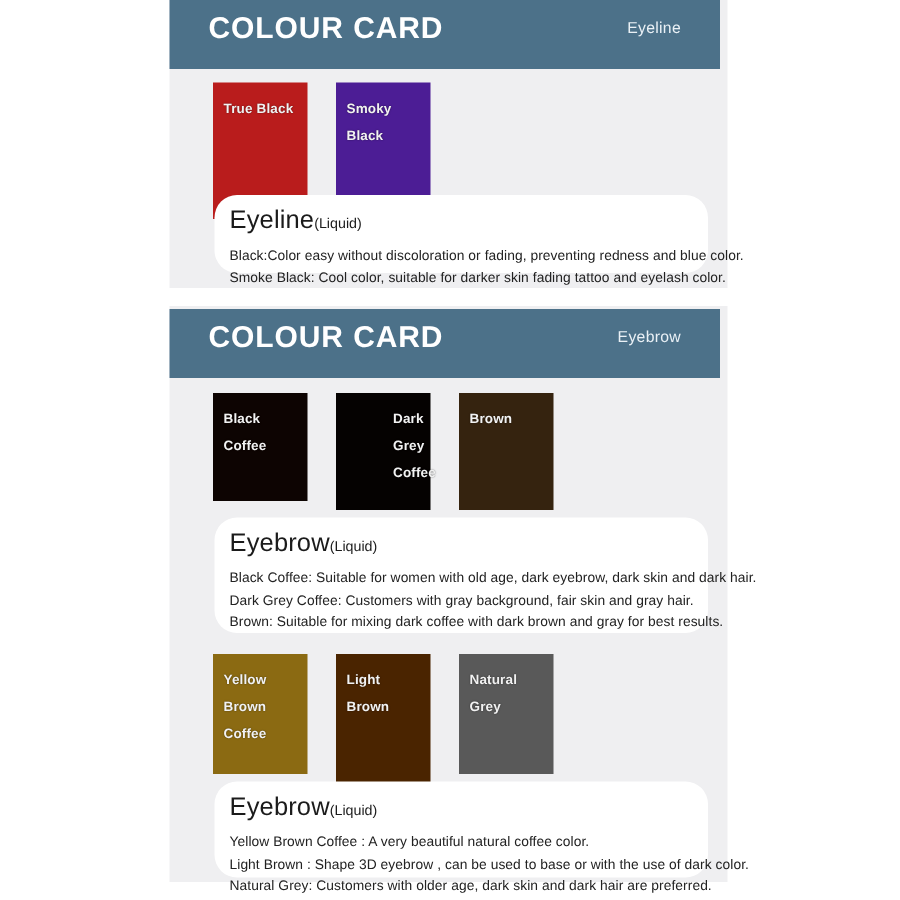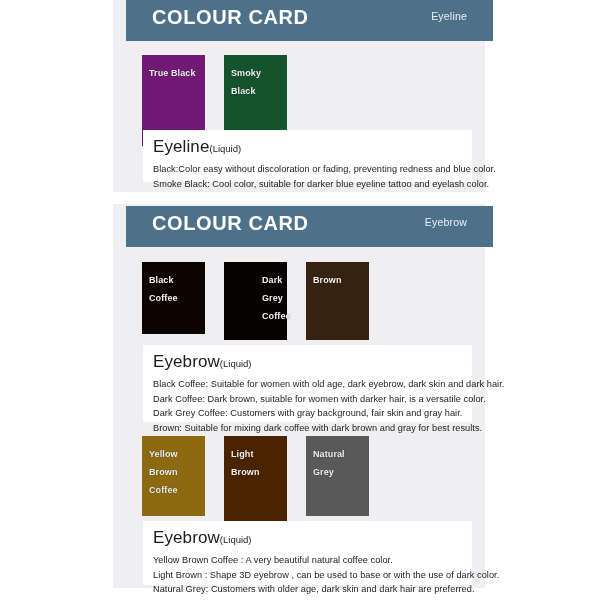--- a/index.html
+++ b/index.html
@@ -27,24 +27,24 @@
     position: absolute;
     left: 113px;
     width: 372px;
     background: #efeff1;
   }
   #card-eyeline { top: 0px;   height: 192px; }
   #card-eyebrow { top: 204px; height: 384px; }
 
   .card-header {
     position: absolute;
-    left: 13px;
+    left: 0;
     top: 0;
     width: 367px;
-    height: 41px;
+    height: 46px;
     background: #4c7189;
     box-sizing: border-box;
     display: flex;
     align-items: center;
     justify-content: space-between;
     padding: 0 16px 8px 26px;
   }
   #card-eyeline .card-header { top: 0px; }
   #card-eyebrow .card-header { top: 2px; }
 
@@ -92,20 +92,21 @@
   }
 
   
   .desc {
     position: absolute;
     left: 30px;
     width: 329px;
     background: #ffffff;
     box-sizing: border-box;
     padding: 7px 8px 8px 10px;
+    border-radius: 15px;
   }
   .desc-title {
     font-size: 17px;
     color: #1b1b1b;
     line-height: 20px;
     margin-bottom: 3px;
     letter-spacing: 0.1px;
   }
   .desc-title .suffix {
     font-size: 9.5px;
@@ -127,34 +128,34 @@
   <div class="card" id="card-eyeline">
 
     <div class="card-header">
       <span class="card-title">COLOUR CARD</span>
       <span class="card-category">Eyeline</span>
     </div>
 
     <div class="card-body">
 
       <div class="swatch-row" style="top:55px;">
-        <div class="swatch" style="height:91px;background:#701a75;">
+        <div class="swatch" style="height:91px;background:#b91c1c;">
           <span class="swatch-label">True Black</span>
         </div>
-        <div class="swatch" style="height:89px;background:#14532d;">
+        <div class="swatch" style="height:89px;background:#4c1d95;">
           <span class="swatch-label">Smoky Black</span>
         </div>
       </div>
 
       <div class="desc" style="top:130px;height:52px;">
         <div class="desc-title">
           <span>Eyeline</span><span class="suffix">(Liquid)</span>
         </div>
         <div class="desc-line">Black:Color easy without discoloration or fading, preventing redness and blue  color.</div>
-        <div class="desc-line">Smoke Black:   Cool color, suitable for darker blue eyeline tattoo and eyelash color.</div>
+        <div class="desc-line">Smoke Black:   Cool color, suitable for darker skin fading tattoo and eyelash color.</div>
       </div>
 
     </div>
   </div>
 
   <div class="card" id="card-eyebrow">
 
     <div class="card-header">
       <span class="card-title">COLOUR CARD</span>
       <span class="card-category">Eyebrow</span>
@@ -172,21 +173,20 @@
         <div class="swatch" style="height:78px;background:#35230f;margin-right:0;">
           <span class="swatch-label">Brown</span>
         </div>
       </div>
 
       <div class="desc" style="top:141px;height:77px;">
         <div class="desc-title">
           <span>Eyebrow</span><span class="suffix">(Liquid)</span>
         </div>
         <div class="desc-line">Black Coffee:  Suitable for women with old age, dark eyebrow, dark skin and dark hair.</div>
-        <div class="desc-line">Dark Coffee:  Dark brown, suitable for women with darker hair, is a versatile color.</div>
         <div class="desc-line">Dark Grey Coffee:  Customers with gray background, fair skin and gray hair.</div>
         <div class="desc-line">Brown:  Suitable for mixing dark coffee with dark brown and gray for best results.</div>
       </div>
 
       <div class="swatch-row" style="top:232px;">
         <div class="swatch" style="height:80px;background:#8b6a12;">
           <span class="swatch-label">Yellow Brown Coffee</span>
         </div>
         <div class="swatch" style="height:96px;background:#4a2400;">
           <span class="swatch-label">Light Brown</span>

